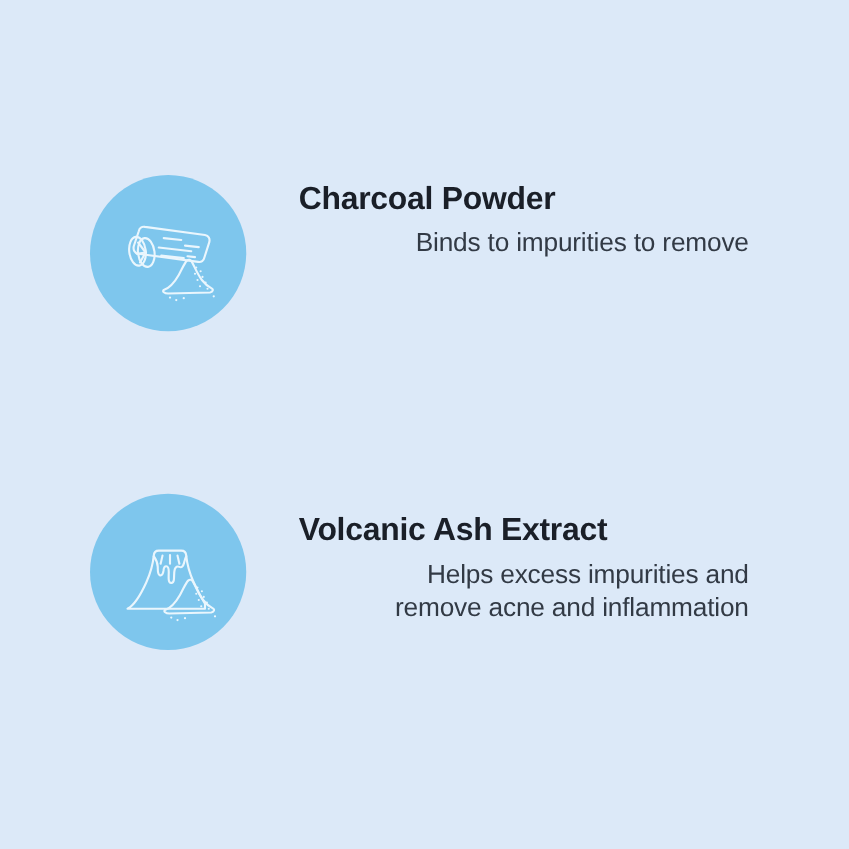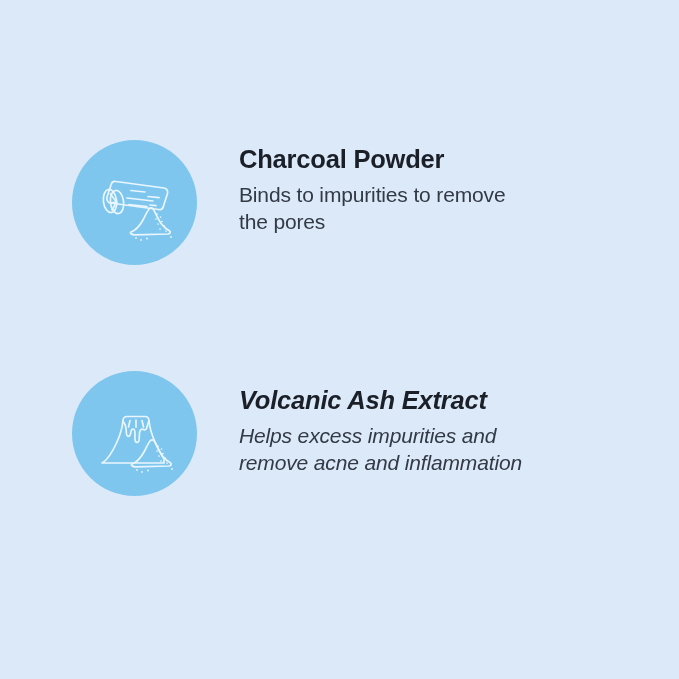--- a/index.html
+++ b/index.html
@@ -28,21 +28,21 @@
     width: 679px;
     height: 679px;
   }
   .feature-row {
     position: absolute;
     left: 72px;
     display: flex;
     align-items: flex-start;
   }
   .feature-row.row-1 { top: 140px; }
-  .feature-row.row-2 { top: 371px; font-style: italic; }
+  .feature-row.row-2 { top: 395px; }
 
   .icon-badge {
     width: 125px;
     height: 125px;
     border-radius: 50%;
     background: #7ec6ed;
     flex: 0 0 125px;
     display: flex;
     align-items: center;
     justify-content: center;
@@ -90,20 +90,21 @@
     font-family: "Liberation Sans", sans-serif;
     font-size: 21px;
     font-weight: normal;
     color: #323a45;
     line-height: 1.3;
     letter-spacing: -0.15px;
     margin: 0;
   }
   .feature-desc span {
     display: block;
+    text-align: right;
   }
 </style>
 </head>
 <body>
 
 <div class="page">
   <div class="feature-list">
 
     <div class="feature-row row-1">
       <div class="icon-badge">
@@ -139,21 +140,20 @@
           <circle class="speck" cx="51" cy="85" r="0.9"></circle>
           <circle class="speck" cx="56" cy="87" r="0.9"></circle>
           <circle class="speck" cx="62" cy="85.5" r="0.9"></circle>
           <circle class="speck" cx="86" cy="84" r="0.9"></circle>
         </svg>
       </div>
       <div class="feature-text">
         <h3 class="feature-title">Charcoal Powder</h3>
         <p class="feature-desc">
           <span>Binds to impurities to remove</span>
-          <span>the pores</span>
         </p>
       </div>
     </div>
 
     <div class="feature-row row-2">
       <div class="icon-badge">
         <svg viewBox="0 0 100 100" aria-hidden="true">
 
           <path d="M17 79 C21 77 27 69 32 58 C35.5 50.2 37.5 42 38 36.5 C38.2 34 39.5 32.5 42 32.5 L60 32.5 C62.5 32.5 63.8 34 64 36.5 C64.5 42 66.5 50.2 70 58 C73 64.5 76.5 71 79 75 L79 79 Z"></path>
 

